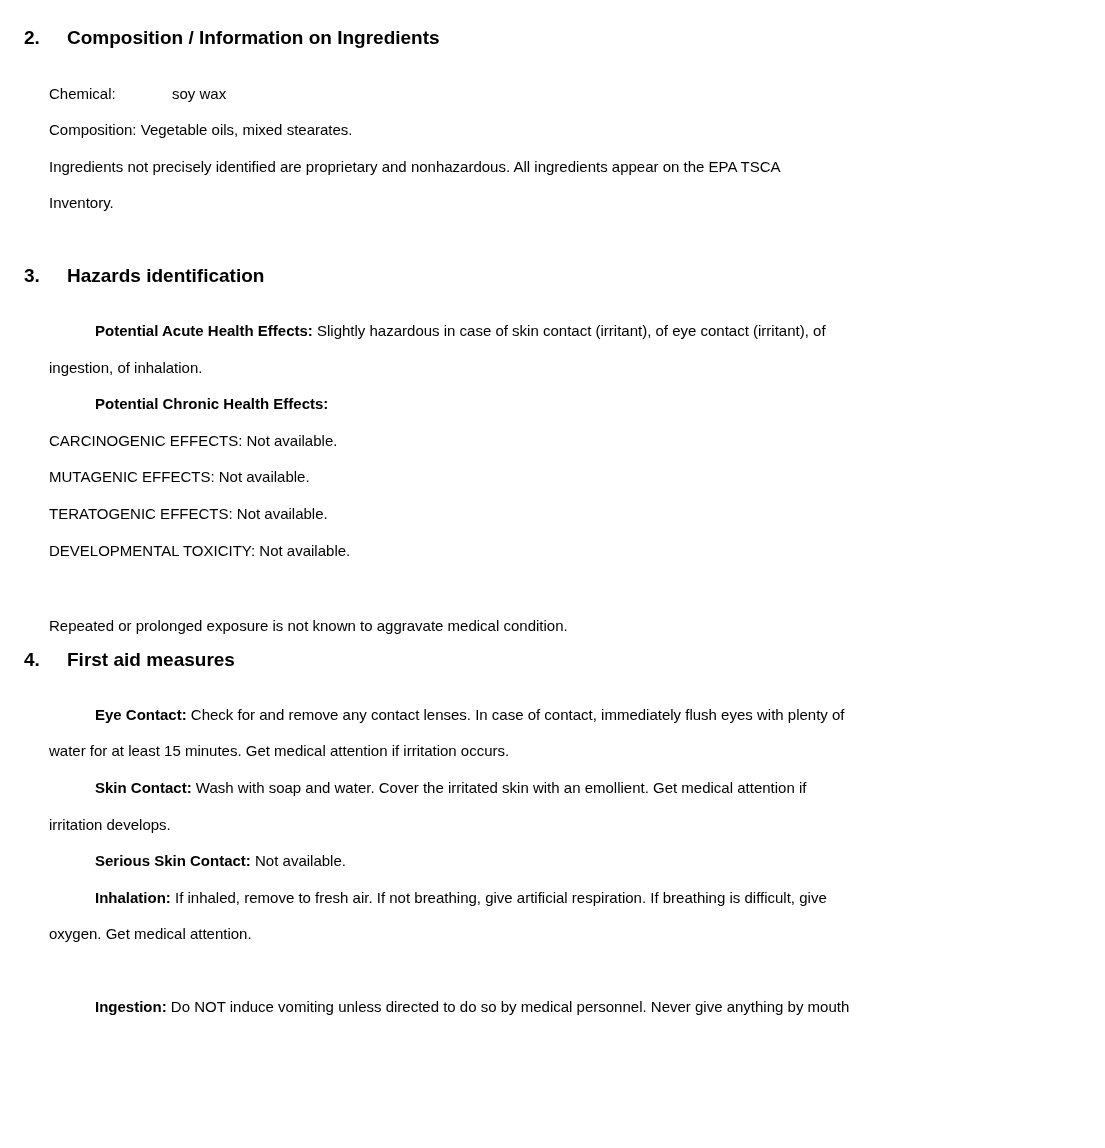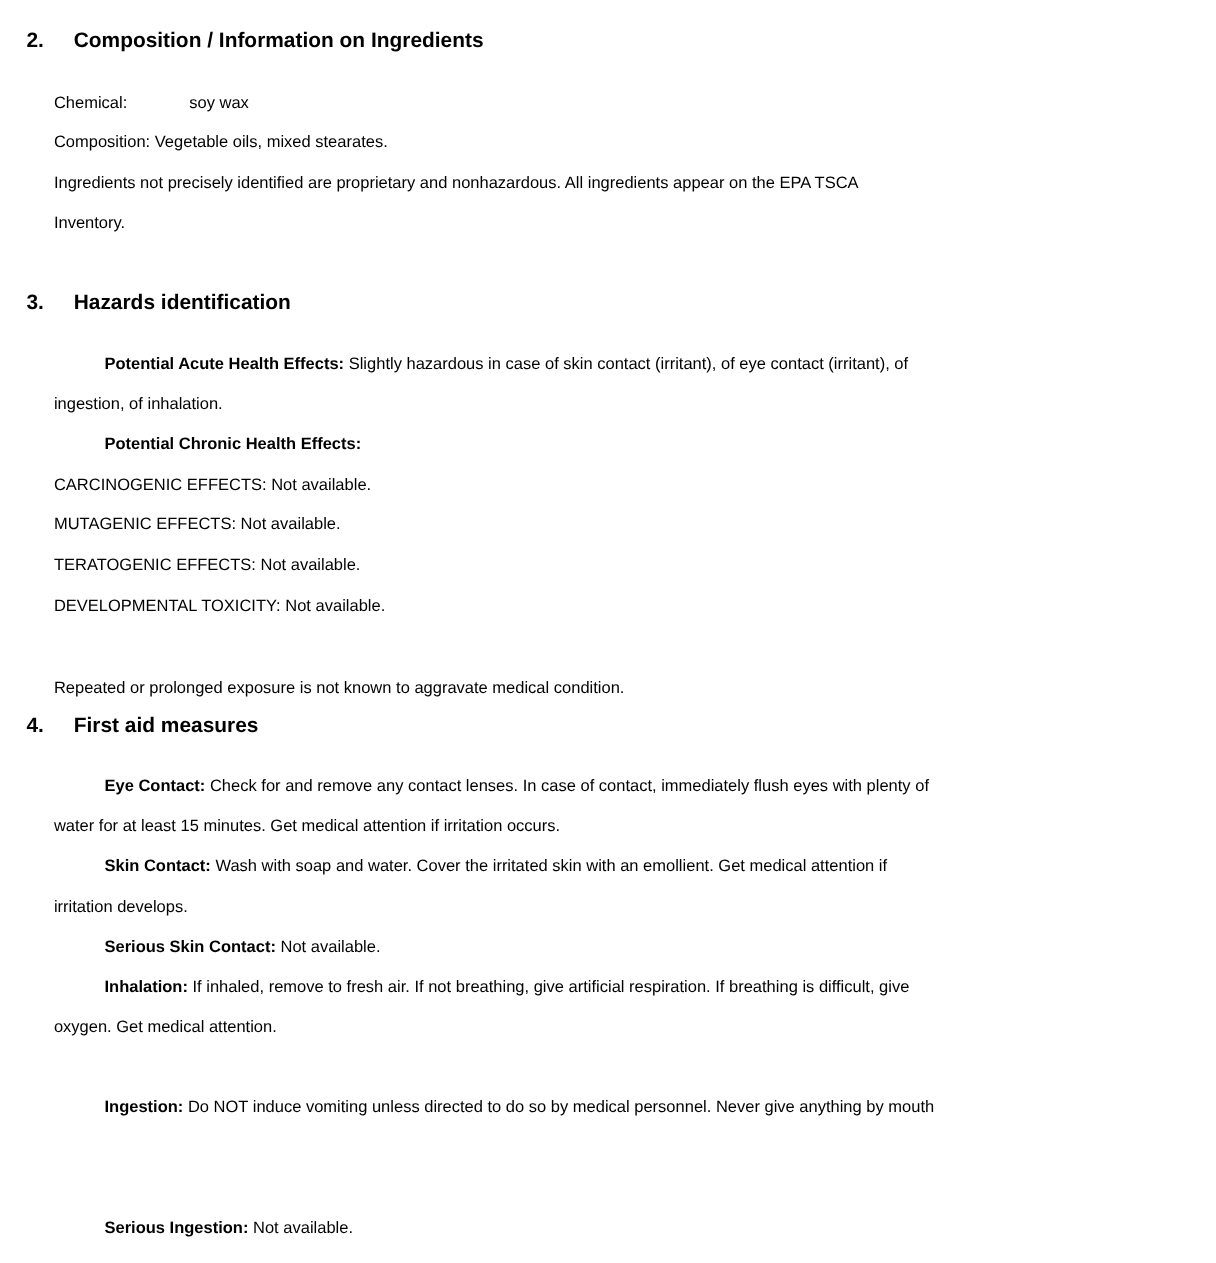--- a/index.html
+++ b/index.html
@@ -95,17 +95,14 @@
   <div class="line" style="top:849px;">
     <b>Serious Skin Contact:</b><span> Not available.</span>
   </div>
   <div class="line" style="top:886px;">
     <b>Inhalation:</b><span> If inhaled, remove to fresh air. If not breathing, give artificial respiration. If breathing is difficult, give</span>
   </div>
   <div class="line" style="top:922px;">oxygen. Get medical attention.</div>
   <div class="line" style="top:995px;">
     <b>Ingestion:</b><span> Do NOT induce vomiting unless directed to do so by medical personnel. Never give anything by mouth</span>
   </div>
-  <div class="line" style="top:1105px;">
-    <b>Serious Ingestion:</b><span> Not available.</span>
-  </div>
 
 </div>
 
 </body></html>

